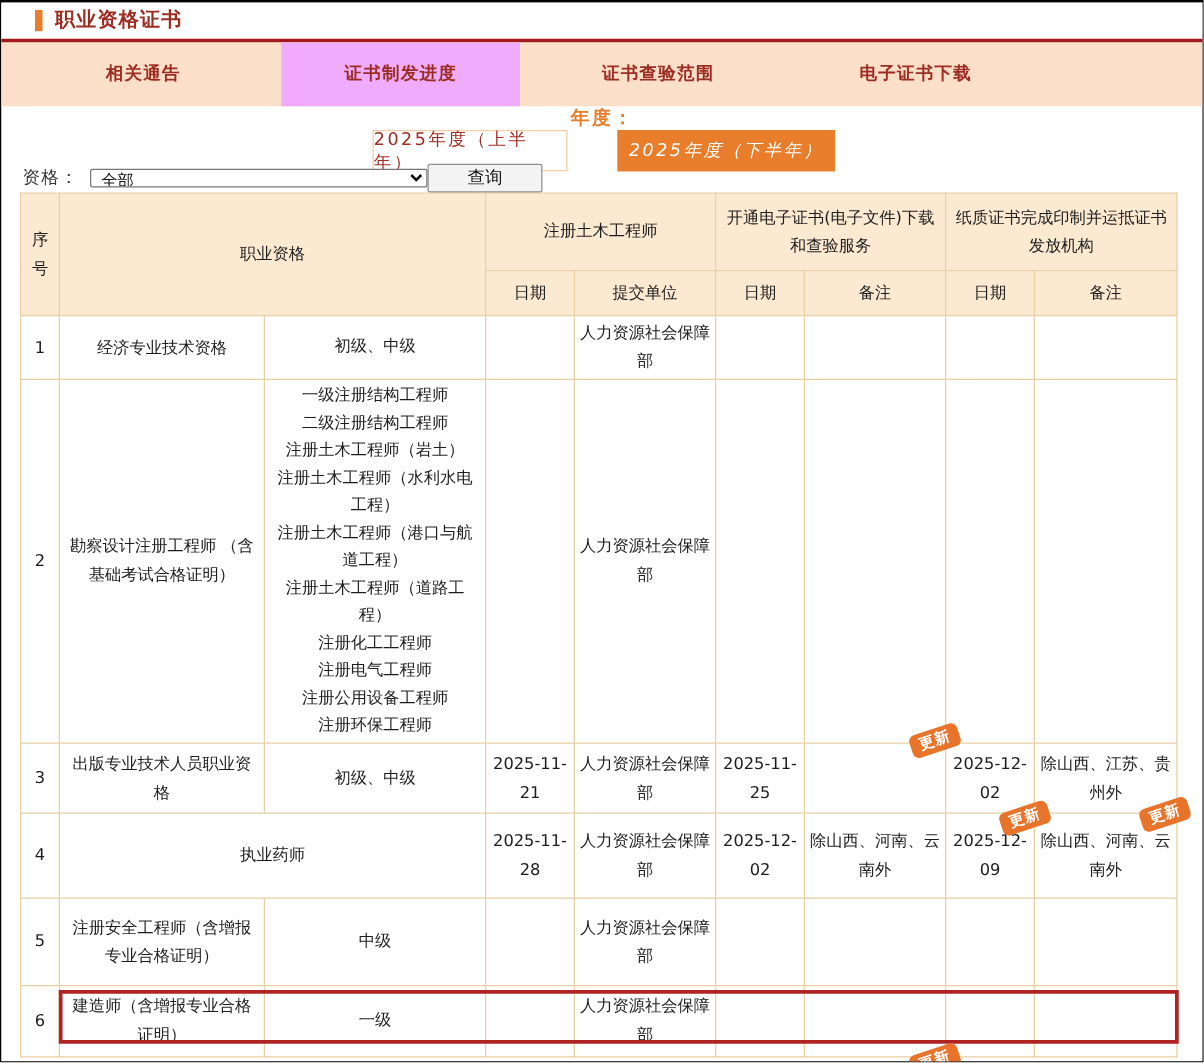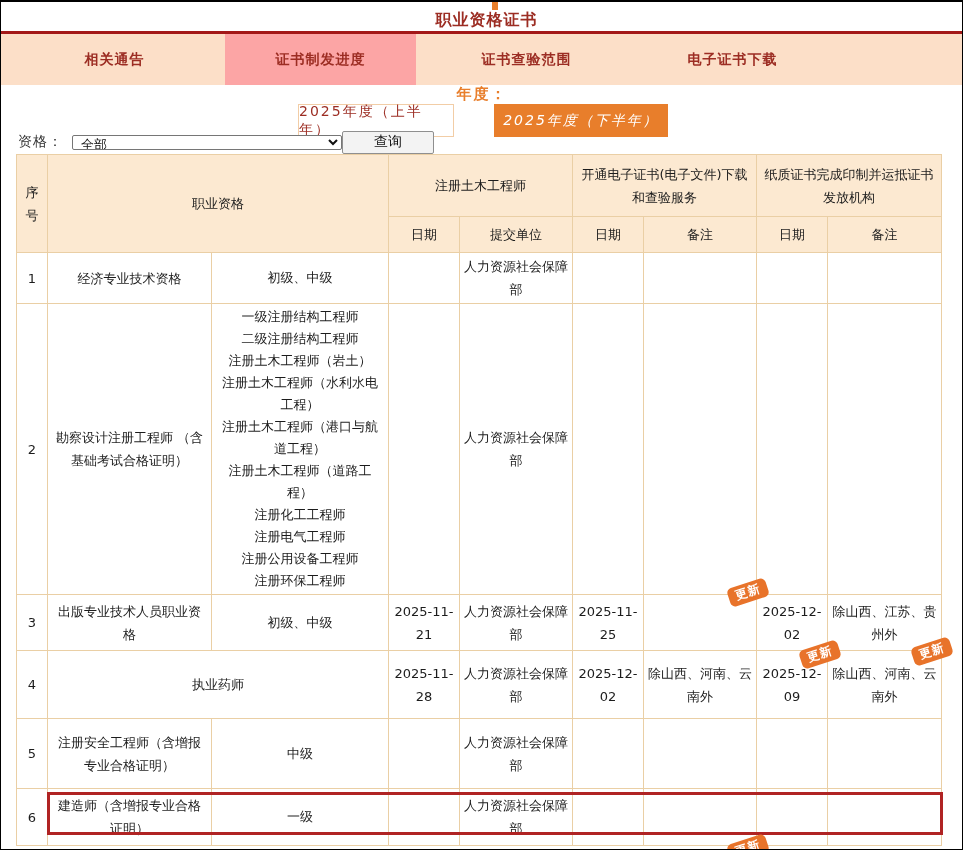--- a/index.html
+++ b/index.html
@@ -3,29 +3,29 @@
 <meta charset="utf-8">
 <style>
   * { margin:0; padding:0; box-sizing:border-box; }
   html,body { background:#fff; }
   body { font-family:"DejaVu Sans","Liberation Sans",sans-serif; }
   .page {
     position:relative; width:963px; height:850px; overflow:hidden;
     background:#fff; border:1px solid #000; border-top-width:2px;
   }
   
-  .title-bar { height:29px; display:flex; align-items:center; background:#fff;flex-direction:column; }
+  .title-bar { height:29px; display:flex; align-items:center; background:#fff; }
   .title-accent { width:6px; height:17px; background:#e87e2b; margin-left:27px; }
   .title-text { margin-left:10px; font-weight:bold; font-size:16px; color:#9c2d23; letter-spacing:1px; }
   .red-rule { height:3px; background:#a31818; }
   
   .tab-bar { height:51px; background:#fcdfc8; display:flex; padding-left:18px;gap:15px; }
   .tab { width:191px; text-align:center; line-height:51px; font-weight:bold;
          font-size:14px; color:#9c2d23; cursor:pointer; letter-spacing:1px; }
-  .tab.active { background:#fca5a5; }
+  .tab.active { background:#f0abfc; }
   
   .filter-year { height:33px; display:flex; align-items:center;flex-direction:column; }
   .year-label { margin-left:12px; width:62px; color:#e87e2b; font-weight:bold; font-size:15px; letter-spacing:2px; }
   .year-btn { height:33px; font-size:14px; letter-spacing:2px; display:inline-flex;
               align-items:center; justify-content:center; cursor:pointer; }
   .year-btn.plain { width:156px; background:#fff; border:1px solid #f2cda6; color:#9c2d23; }
   .year-btn.active { width:174px; background:#e87e2b; border:1px solid #e87e2b; color:#fff;font-style:italic; }
   .filter-qual { margin-top:12px; height:24px; display:flex; align-items:center; }
   .qual-label { margin-left:17px; color:#333; font-size:14px; letter-spacing:1px; }
   .qual-select { margin-left:9px; width:270px; height:15px; font-size:13px; color:#111;

